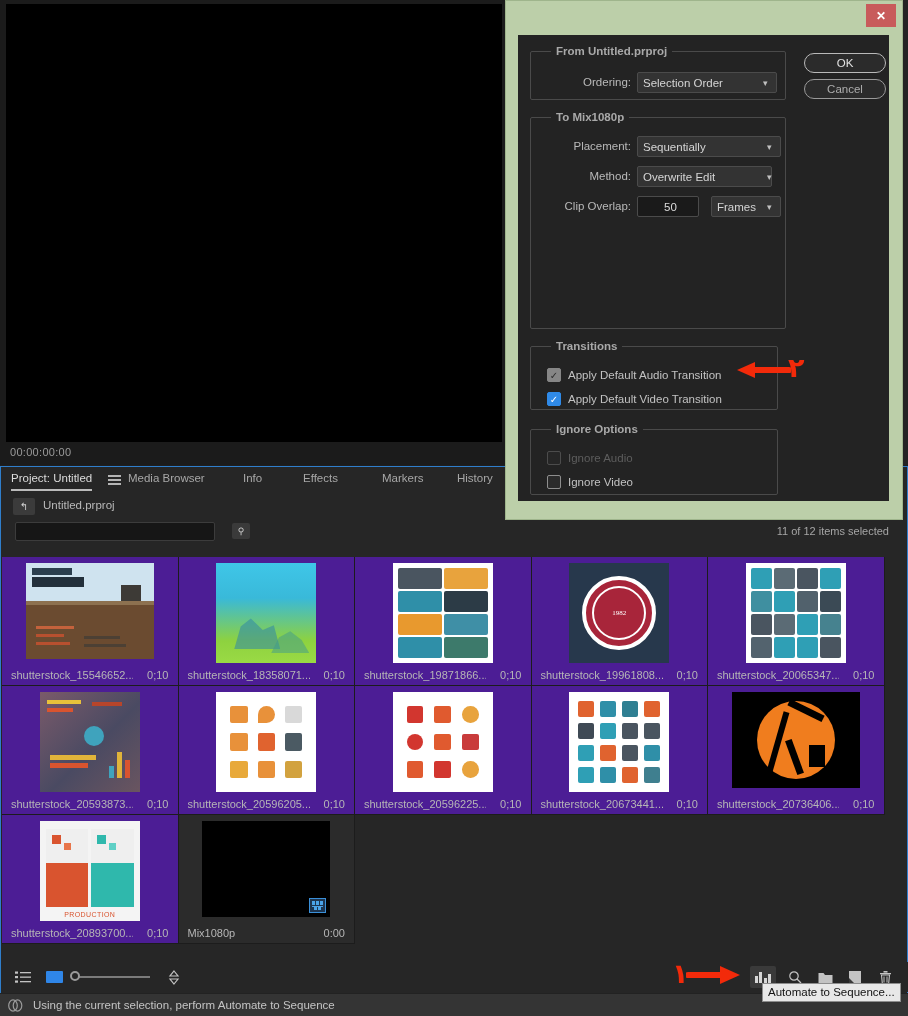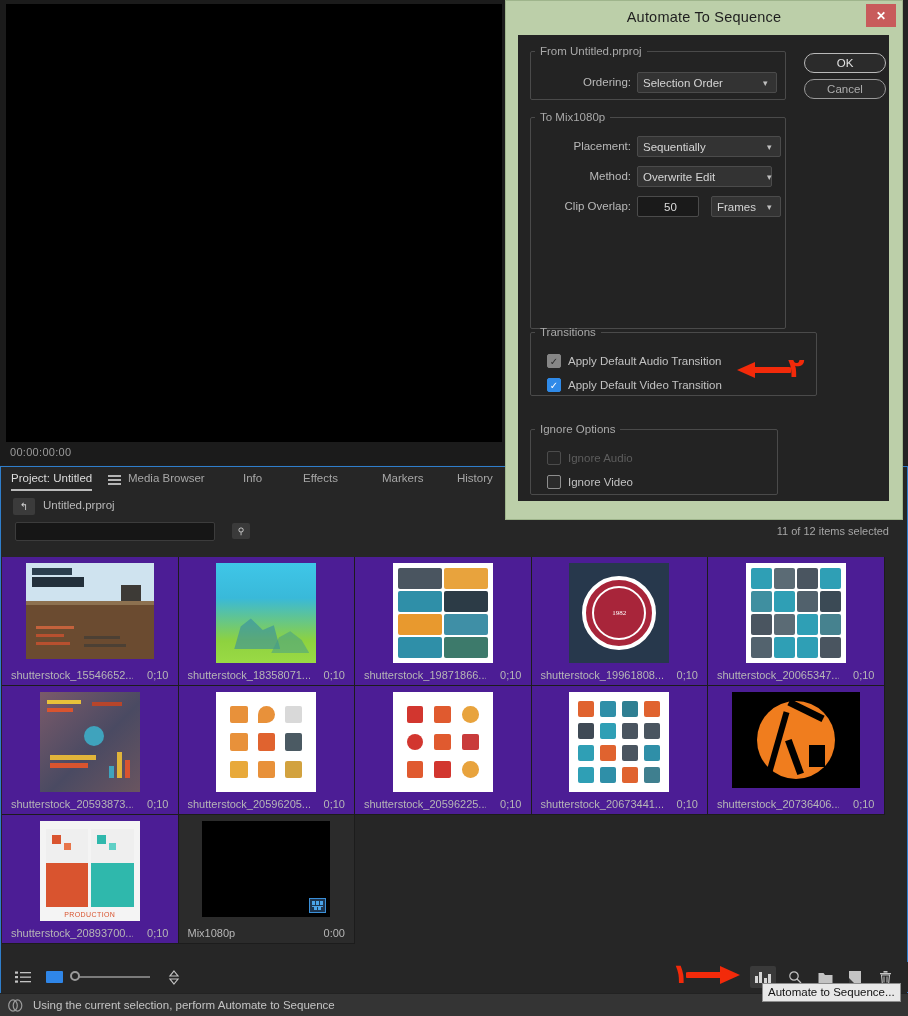--- a/index.html
+++ b/index.html
@@ -200,21 +200,21 @@
   }
   #dialog-body {
     position: absolute; left: 12px; top: 34px; right: 13px; bottom: 18px;
     background: #232323;
   }
 
   fieldset.grp {
     position: absolute; border: 1px solid #4a4a4a; border-radius: 2px;
   }
   fieldset.grp > legend {
-    font-size: 11.5px; color: #a9a9a9; padding: 0 5px; margin-left: 4px;
+    font-size: 11.5px; color: #a9a9a9; padding: 0 5px; margin-left: 20px; font-weight: bold;
   }
 
   .row-label {
     position: absolute; font-size: 11.5px; color: #b9b9b9; text-align: right;
   }
   select.pr-select {
     position: absolute; height: 21px;
     background: #333; color: #d5d5d5; border: 1px solid #4b4b4b;
     border-radius: 2px; font-size: 11.5px; padding-left: 5px;
     font-family: "Liberation Sans", sans-serif;
@@ -621,21 +621,20 @@
     <svg width="15" height="13" viewBox="0 0 15 13">
         <ellipse cx="5" cy="6.5" rx="4.3" ry="5.6" fill="none" stroke="#9b9b9b" stroke-width="1.2"></ellipse>
         <ellipse cx="9.5" cy="6.5" rx="4.3" ry="5.6" fill="none" stroke="#9b9b9b" stroke-width="1.2"></ellipse>
       </svg>
   </div>
   <div id="status-text">Using the current selection, perform Automate to Sequence</div>
 </div>
 
 <div id="dialog">
   <div id="dialog-titlebar">
-    <div id="dialog-title">Automate To Sequence</div>
     <div id="dialog-close">✕</div>
   </div>
 
   <div id="dialog-body">
 
     <button class="pill-btn" style="left:286px;top:18px">OK</button>
     <button class="pill-btn secondary" style="left:286px;top:44px">Cancel</button>
 
     <fieldset class="grp" style="left:12px;top:10px;width:256px;height:55px">
       <legend>From Untitled.prproj</legend>
@@ -663,21 +662,21 @@
 
       <div class="row-label" style="left:2px;top:77px;width:98px">Clip Overlap:</div>
       <input class="pr-text" style="left: 106px; top: 73px; text-align: center;" type="text" value="50">
       <select class="pr-select" style="left:180px;top:73px;width:70px">
         <option>Frames</option>
       </select>
       <span class="sel-arrow" style="left:236px;top:79px">▾</span>
 
     </fieldset>
 
-    <fieldset class="grp" style="left:12px;top:291px;width:287px;height:70px">
+    <fieldset class="grp" style="left:12px;top:305px;width:248px;height:70px">
       <legend>Transitions</legend>
       <div class="check-row" style="left:16px;top:16px">
         <span class="cbox checked-gray">✓</span>
         <span class="check-label">Apply Default Audio Transition</span>
       </div>
       <div class="check-row" style="left:16px;top:40px">
         <span class="cbox checked-blue">✓</span>
         <span class="check-label">Apply Default Video Transition</span>
       </div>
     </fieldset>

